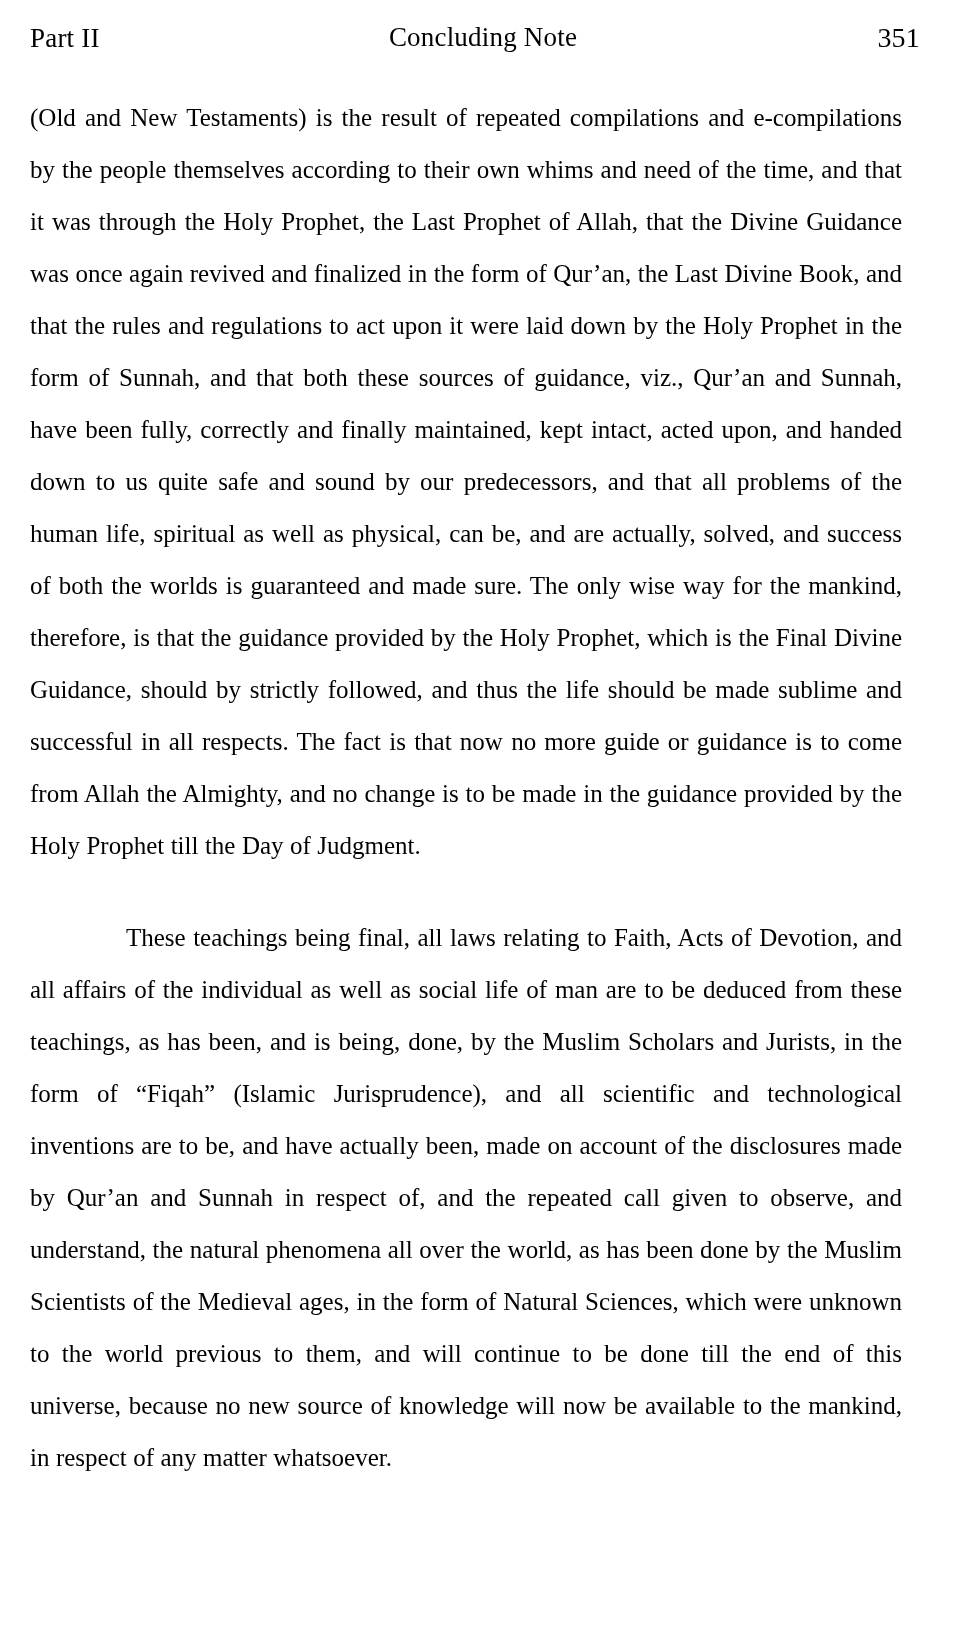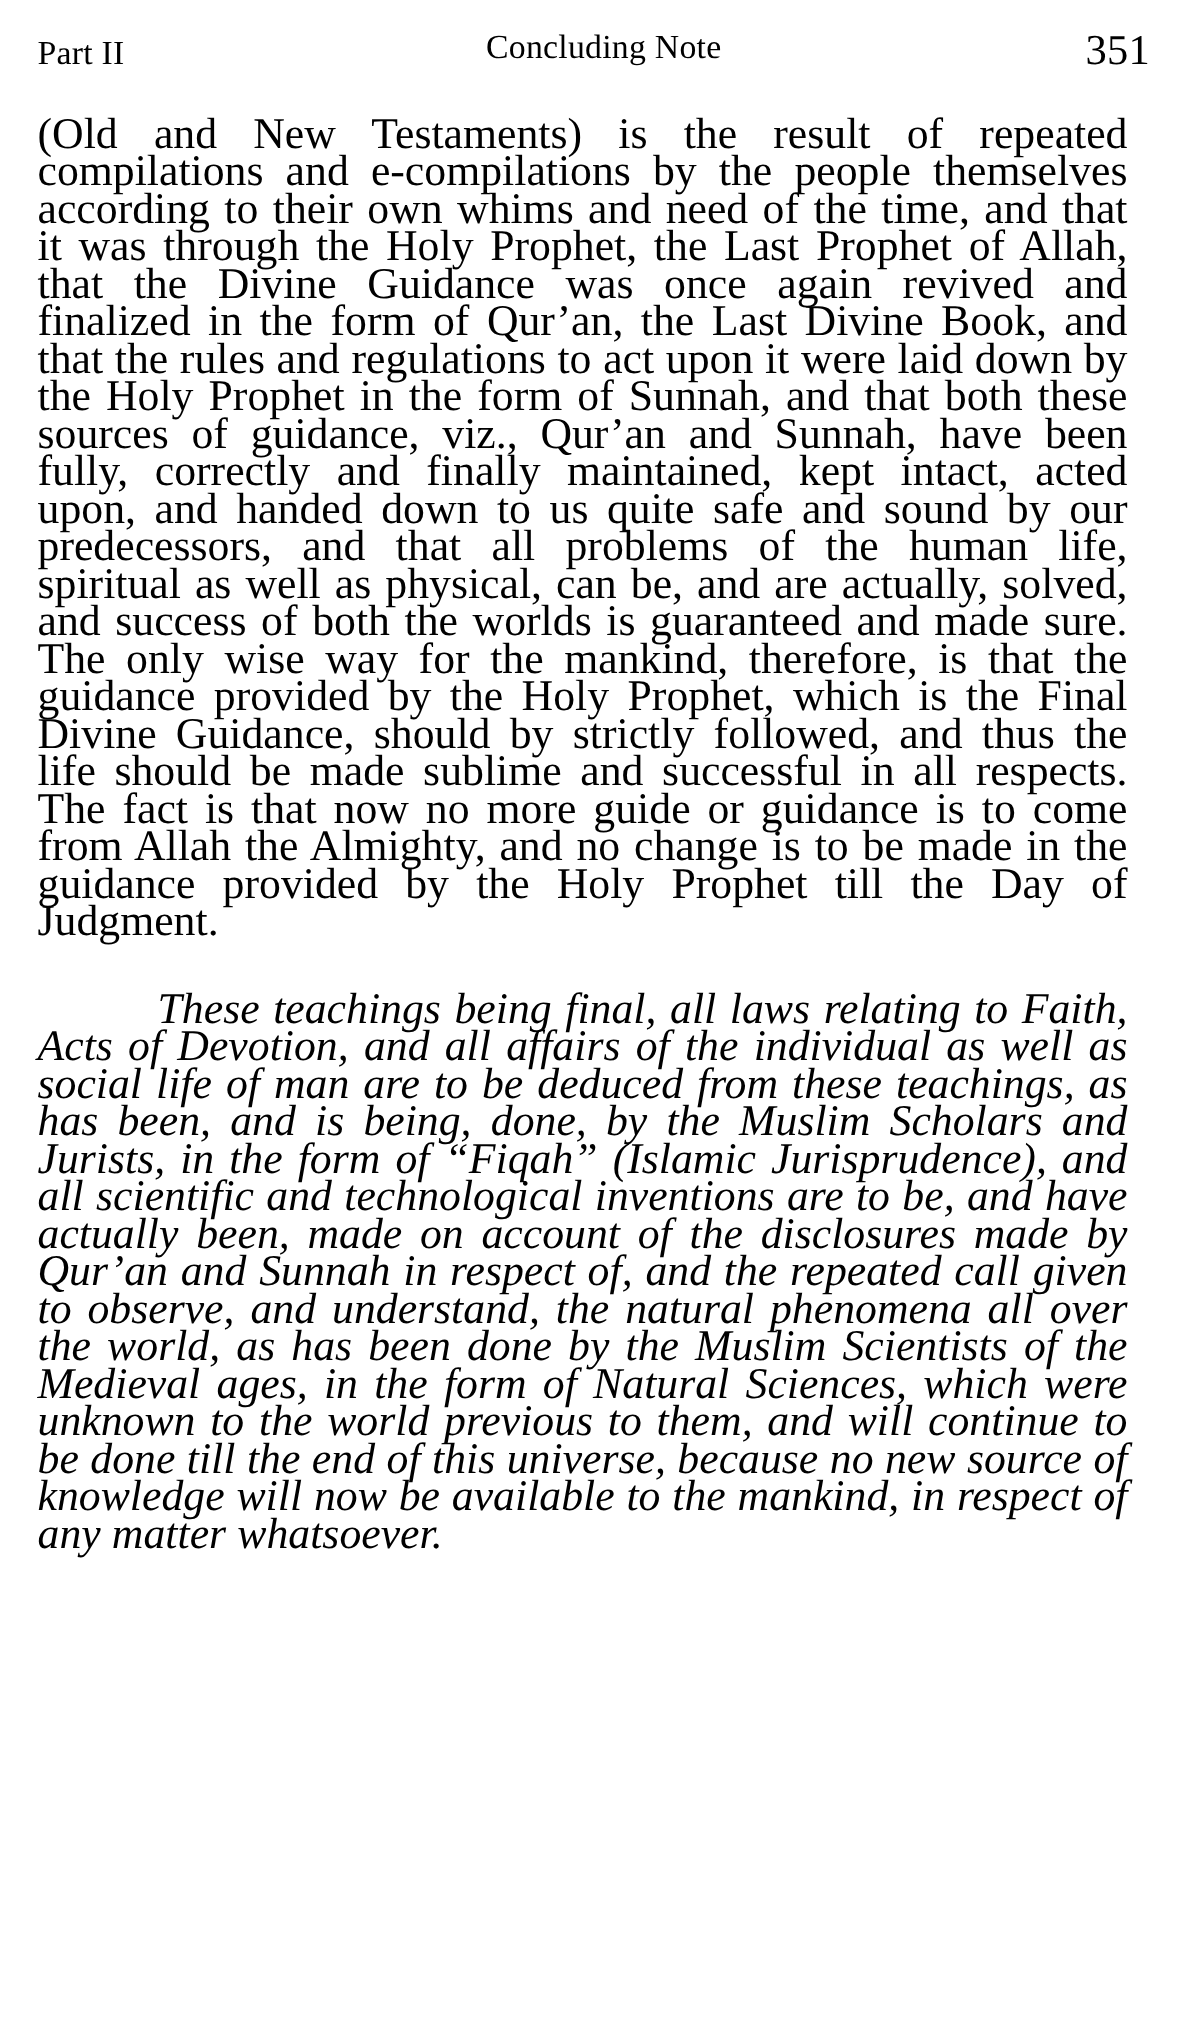--- a/index.html
+++ b/index.html
@@ -41,40 +41,39 @@
   .running-head .rh-center {
     position: absolute;
     left: 16px;
     right: 0;
     text-align: center;
   }
   .running-head .rh-right {
     flex: 0 0 auto;
     margin-left: auto;
     text-align: right;
-    font-size: 34px;
+    font-size: 28px;
   }
   .body-col {
     position: absolute;
     top: 92px;
     left: 30px;
     width: 872px;
   }
   p.para {
     margin: 0 0 0 0;
-    font-size: 35px;
-    line-height: 30px;
+    font-size: 25px;
+    line-height: 52px;
     text-align: justify;
     text-justify: inter-word;
     word-spacing: 0.2px;
     hyphens: none;
   }
   p.para.indent {
     text-indent: 96px;
-    font-style: italic;
   }
   .gap {
     height: 40px;
   }
 </style>
 </head>
 <body>
 
 <div class="page">
 

